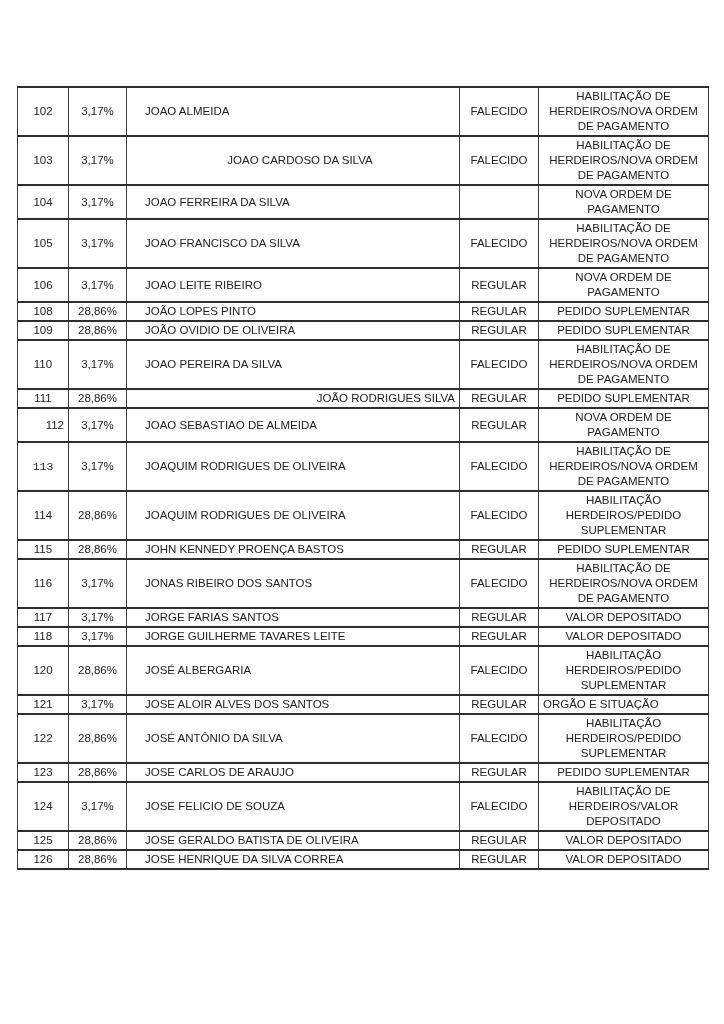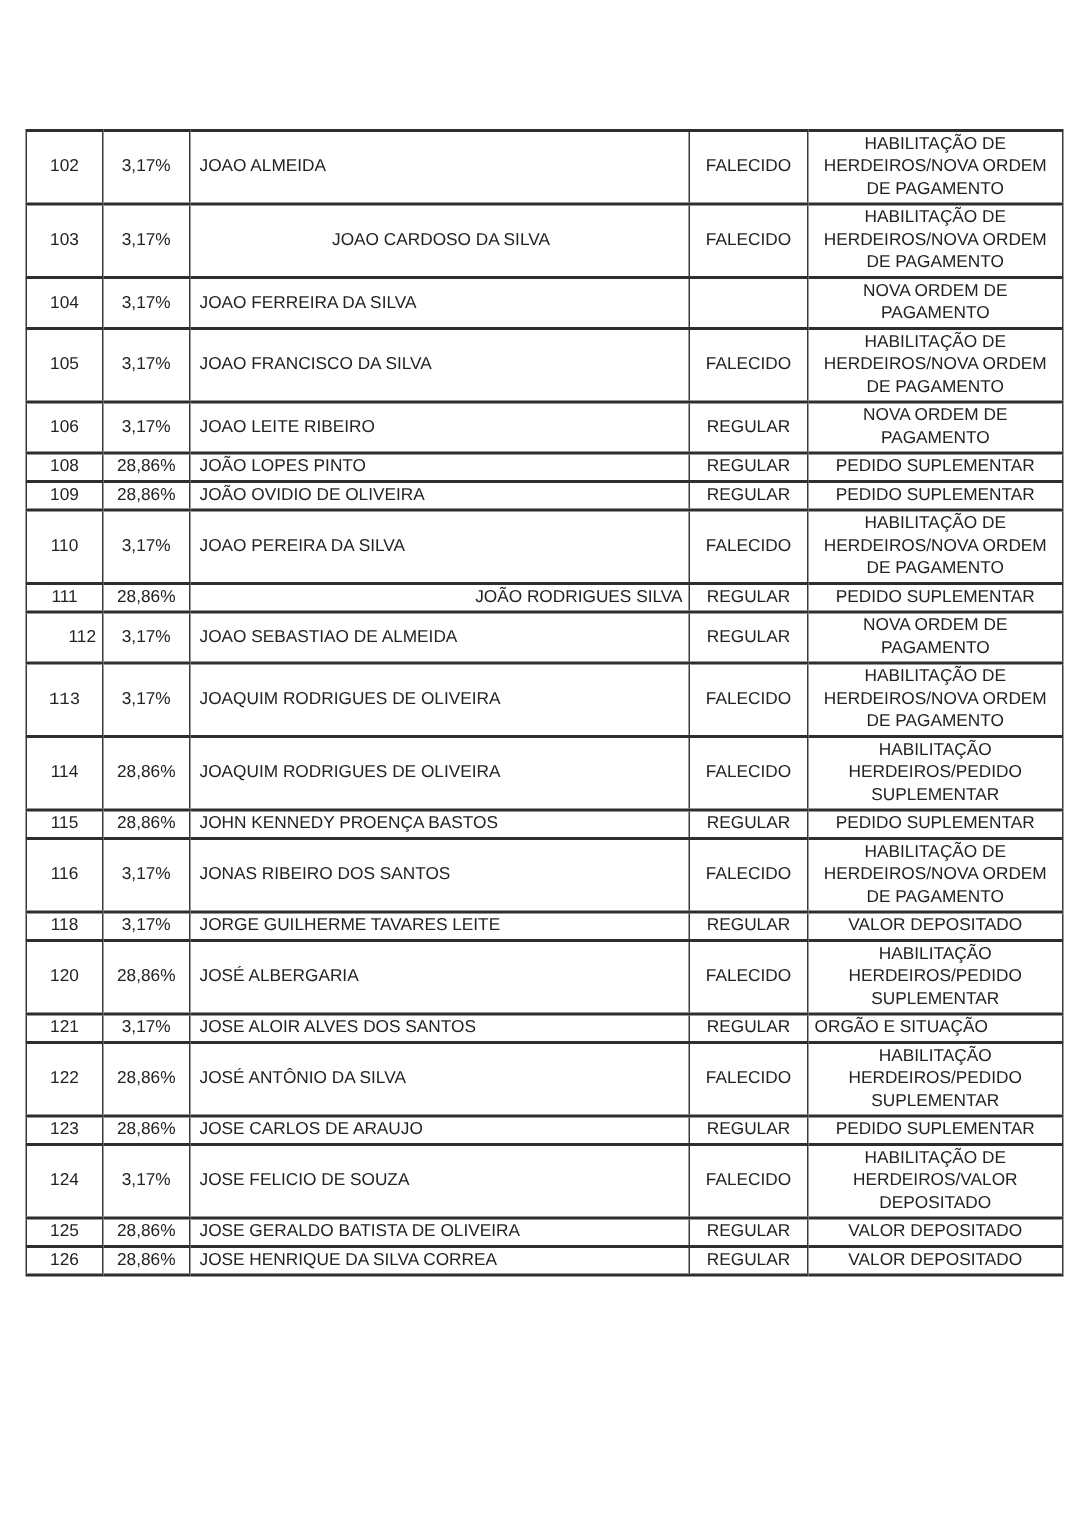--- a/index.html
+++ b/index.html
@@ -30,21 +30,21 @@
     border-top: 2px solid #2e2e2e;
     border-bottom: 2px solid #2e2e2e;
     font-size: 11.5px;
     line-height: 15px;
     padding: 1px 4px;
     color: #222222;
     white-space: pre-line;
     vertical-align: middle;
     overflow: hidden;
   }
-  table.doc-table td.col-name { padding-left: 6px; }
+  table.doc-table td.col-name { padding-left: 18px; }
 </style>
 </head>
 <body>
 
 <div class="page">
   <table class="doc-table">
     <colgroup>
       <col style="width:51px">
       <col style="width:58px">
       <col style="width:333px">
@@ -161,20 +161,27 @@
         <tr>
           <td class="col-num" style="text-align: center;">116</td>
           <td class="col-percent" style="text-align: center;">3,17%</td>
           <td class="col-name" style="text-align: left;">JONAS RIBEIRO DOS SANTOS</td>
           <td class="col-status" style="text-align: center;">FALECIDO</td>
           <td class="col-situation" style="text-align: center;">HABILITAÇÃO DE
 HERDEIROS/NOVA ORDEM
 DE PAGAMENTO</td>
         </tr>
         <tr>
+          <td class="col-num" style="text-align: center;">117</td>
+          <td class="col-percent" style="text-align: center;">3,17%</td>
+          <td class="col-name" style="text-align: left;">JORGE FARIAS SANTOS</td>
+          <td class="col-status" style="text-align: center;">REGULAR</td>
+          <td class="col-situation" style="text-align: center;">VALOR DEPOSITADO</td>
+        </tr>
+        <tr>
           <td class="col-num" style="text-align: center;">118</td>
           <td class="col-percent" style="text-align: center;">3,17%</td>
           <td class="col-name" style="text-align: left;">JORGE GUILHERME TAVARES LEITE</td>
           <td class="col-status" style="text-align: center;">REGULAR</td>
           <td class="col-situation" style="text-align: center;">VALOR DEPOSITADO</td>
         </tr>
         <tr>
           <td class="col-num" style="text-align: center;">120</td>
           <td class="col-percent" style="text-align: center;">28,86%</td>
           <td class="col-name" style="text-align: left;">JOSÉ ALBERGARIA</td>

